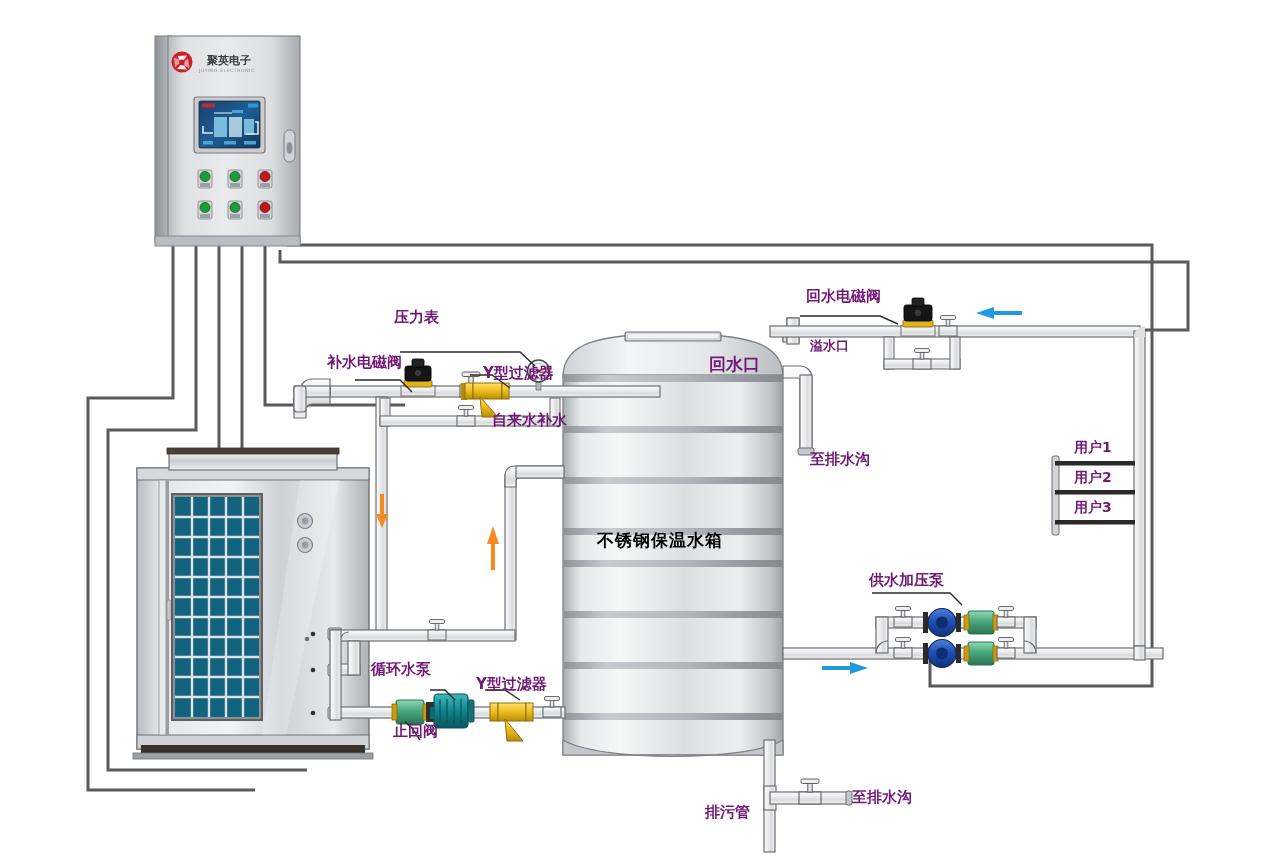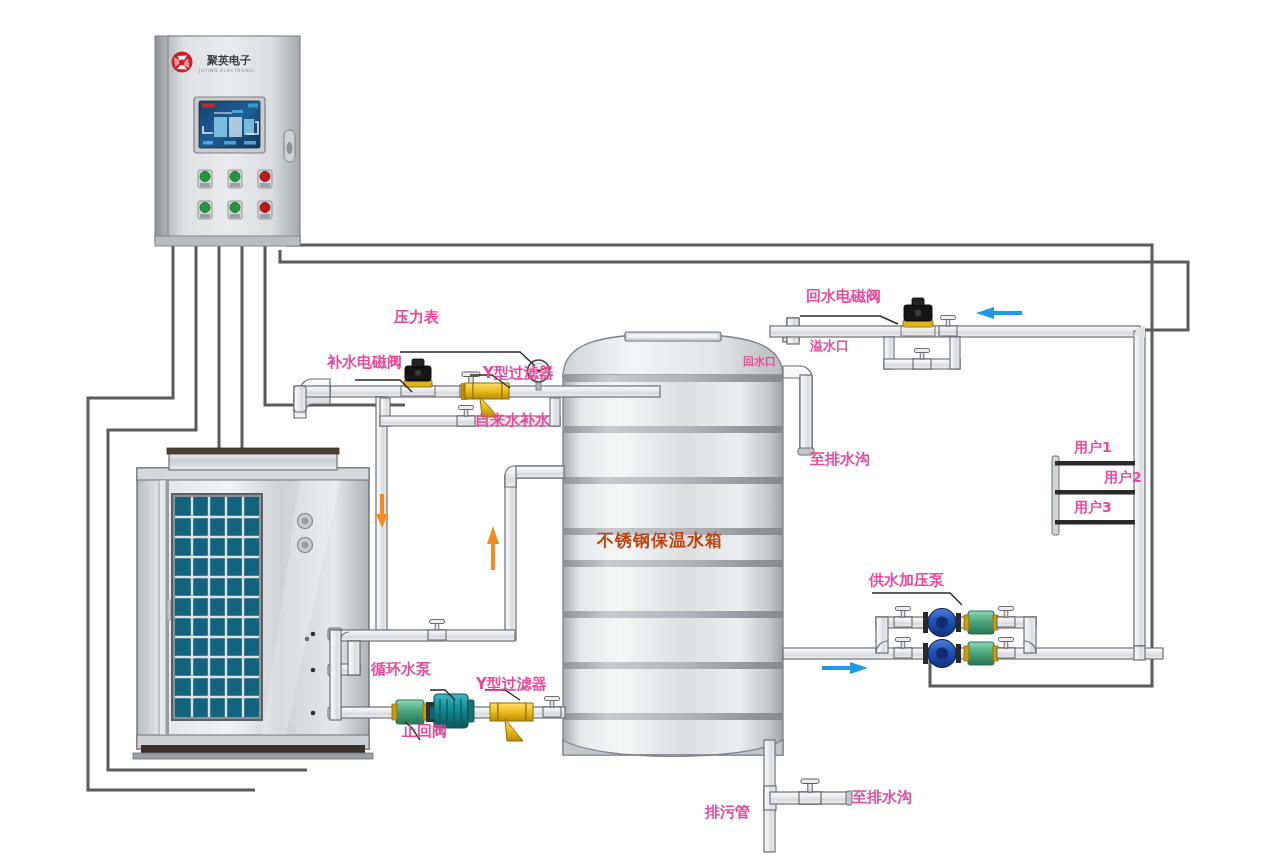--- a/index.html
+++ b/index.html
@@ -1,22 +1,22 @@
 <!DOCTYPE html>
 <html><head>
 <meta charset="utf-8">
 <style>
   html,body{margin:0;padding:0;background:#ffffff;}
   body{width:1264px;height:855px;overflow:hidden;
        font-family:"Liberation Sans","DejaVu Sans",sans-serif;}
   #stage{position:relative;width:1264px;height:855px;background:#fff;}
   #stage svg{position:absolute;left:0;top:0;}
-  .lbl{position:absolute;color:#ec4899;font-size:15px;line-height:1;white-space:nowrap;
+  .lbl{position:absolute;color:#701a75;font-size:15px;line-height:1;white-space:nowrap;
        font-family:"DejaVu Sans","Liberation Sans",sans-serif;font-weight:600;}
-  .lbl.tank{font-size:17px;color:#c2410c;}
+  .lbl.tank{font-size:17px;color:#000000;}
   .lbl.user{font-size:14px;}
 </style>
 </head>
 <body>
 
 <div id="stage">
 
 <svg width="1264" height="855" viewBox="0 0 1264 855">
   <defs>
     <linearGradient id="gPipeH" x1="0" y1="0" x2="0" y2="1">
@@ -504,33 +504,33 @@
     <path d="M430,690 L445,690 L455,700"></path>
     <path d="M420,740 L412,728 L405,722"></path>
     <path d="M520,700 L505,690 L485,690"></path>
   </g>
 
 </svg>
 
 <div class="lbl" style="left:283px; top:355px;margin-left:44px;">补水电磁阀</div>
 <div class="lbl" style="left:394px; top:310px;">压力表</div>
 <div class="lbl" style="left:483px; top:366px;">Y型过滤器</div>
-<div class="lbl" style="left:475px; top:413px;text-align:right;">自来水补水</div>
-<div class="lbl" style="left:743px; top:356px; font-size:11px;">回水口</div>
+<div class="lbl" style="left:492px; top:413px;text-align:right;">自来水补水</div>
+<div class="lbl" style="left:709px; top:356px; font-size:17px;">回水口</div>
 <div class="lbl" style="left:806px; top:289px;">回水电磁阀</div>
 <div class="lbl" style="left:810px; top:339px; font-size:13px;">溢水口</div>
 <div class="lbl" style="left:810px; top:452px;">至排水沟</div>
 <div class="lbl tank" style="left:597px; top:532px; letter-spacing:1px;">不锈钢保温水箱</div>
 <div class="lbl" style="left:869px; top:573px;">供水加压泵</div>
 <div class="lbl" style="left:371px; top:662px;">循环水泵</div>
-<div class="lbl" style="left:402px; top:724px;text-align:center;">止回阀</div>
+<div class="lbl" style="left:393px; top:724px;text-align:center;">止回阀</div>
 <div class="lbl" style="left:476px; top:677px;">Y型过滤器</div>
 <div class="lbl" style="left:705px; top:765px;margin-top:40px;">排污管</div>
 <div class="lbl" style="left:852px; top:790px;">至排水沟</div>
 
 <div class="lbl user" style="left:1074px; top:440px;text-align:right;">用户1</div>
-<div class="lbl user" style="left:1104px; top:470px;">用户2</div>
+<div class="lbl user" style="left:1074px; top:470px;">用户2</div>
 <div class="lbl user" style="left:1074px; top:500px;">用户3</div>
 
 <div class="lbl" style="left:207px; top:55px; font-size:11px; color:#3a3a3a;">聚英电子</div>
 <div class="lbl" style="left:199px; top:69px; font-size:4.5px; color:#8a8d91; letter-spacing:0.6px; font-weight:400;">JUYING ELECTRONIC</div>
 
 </div>
 
 </body></html>

